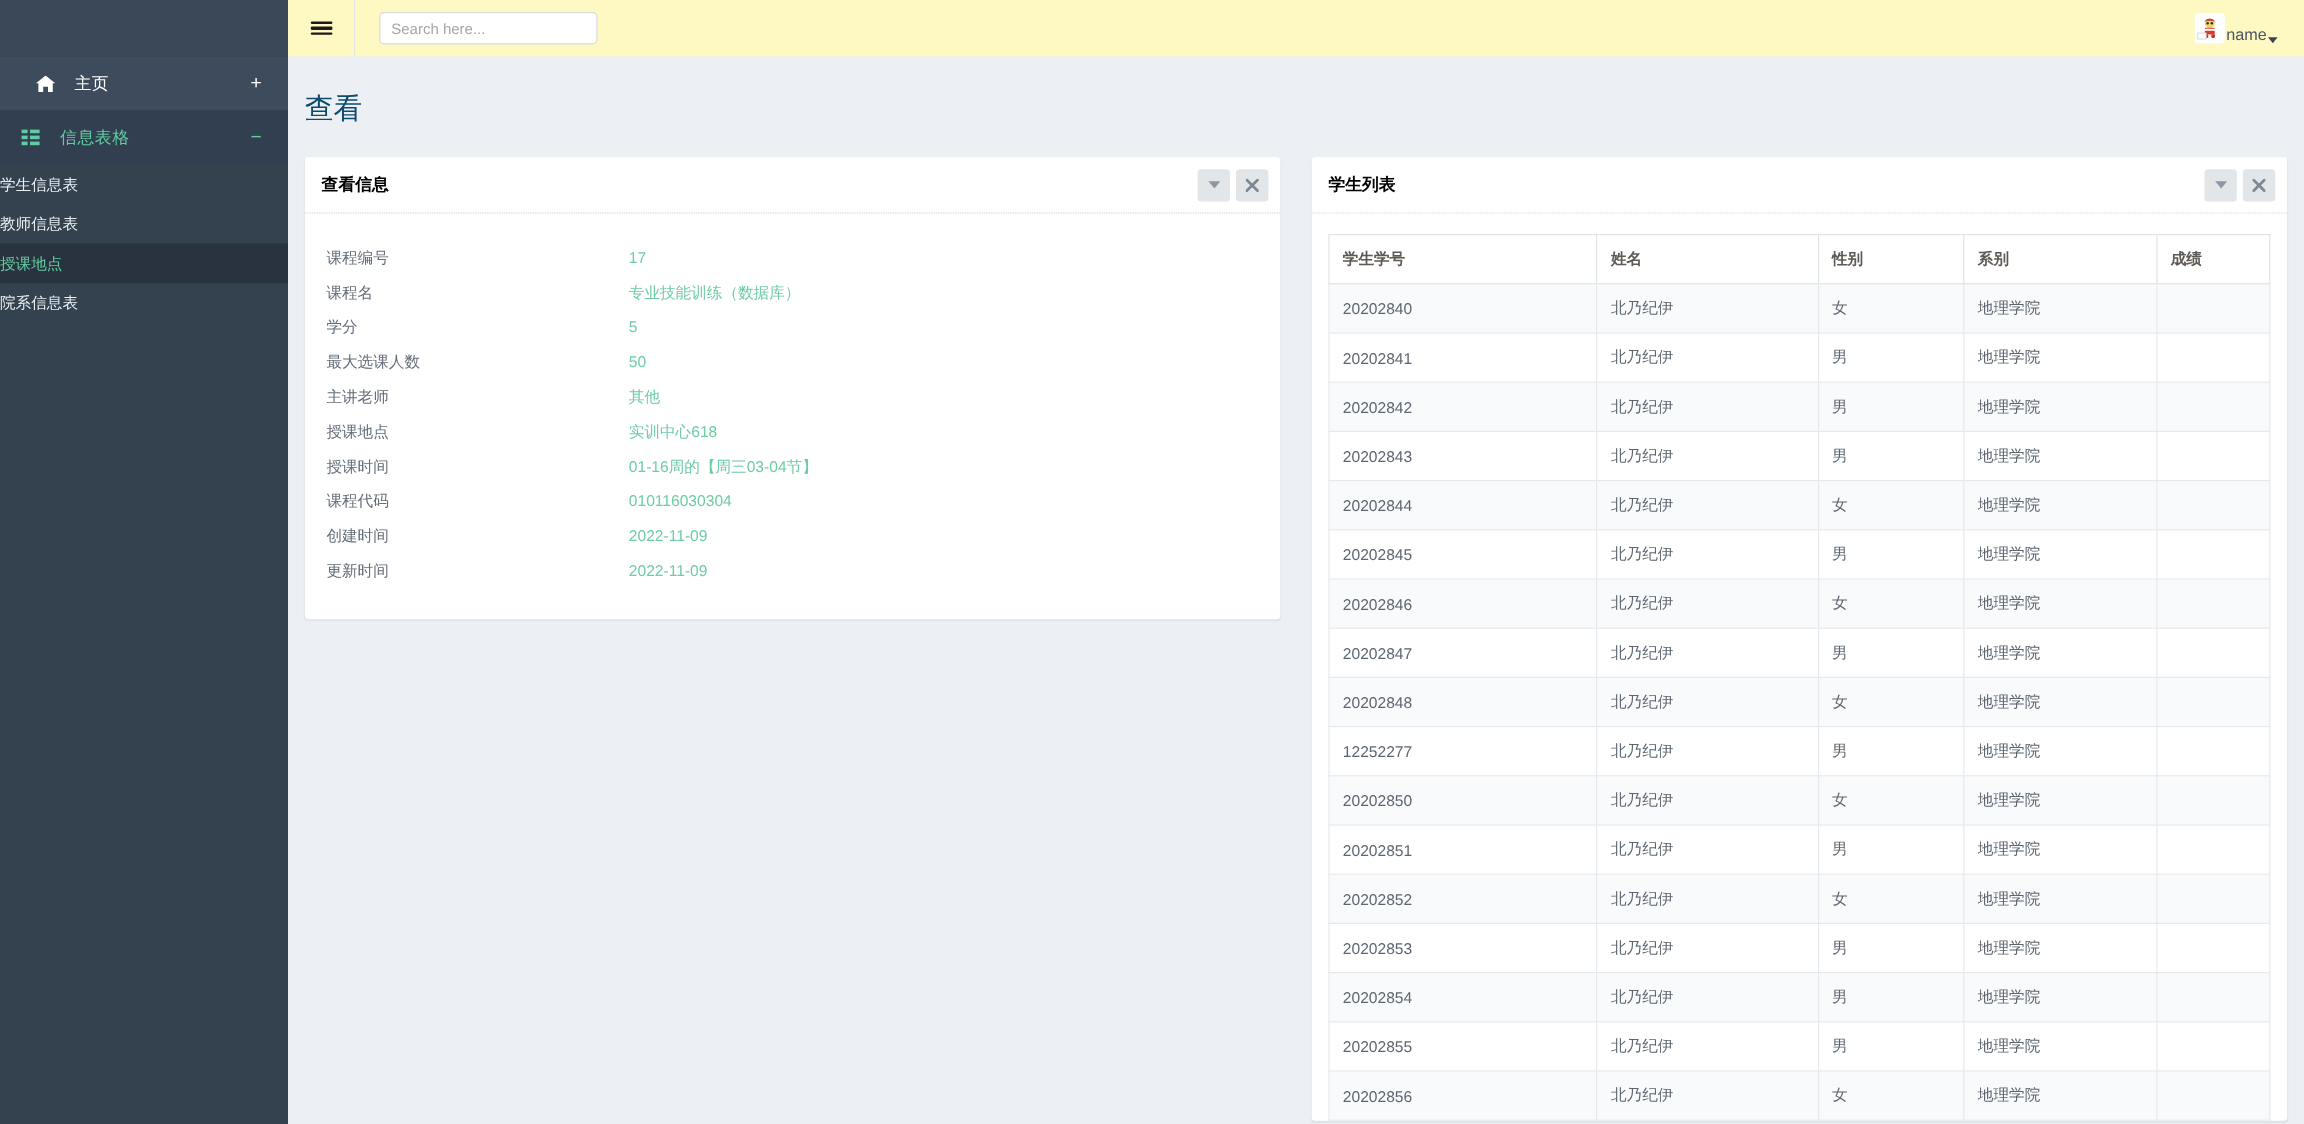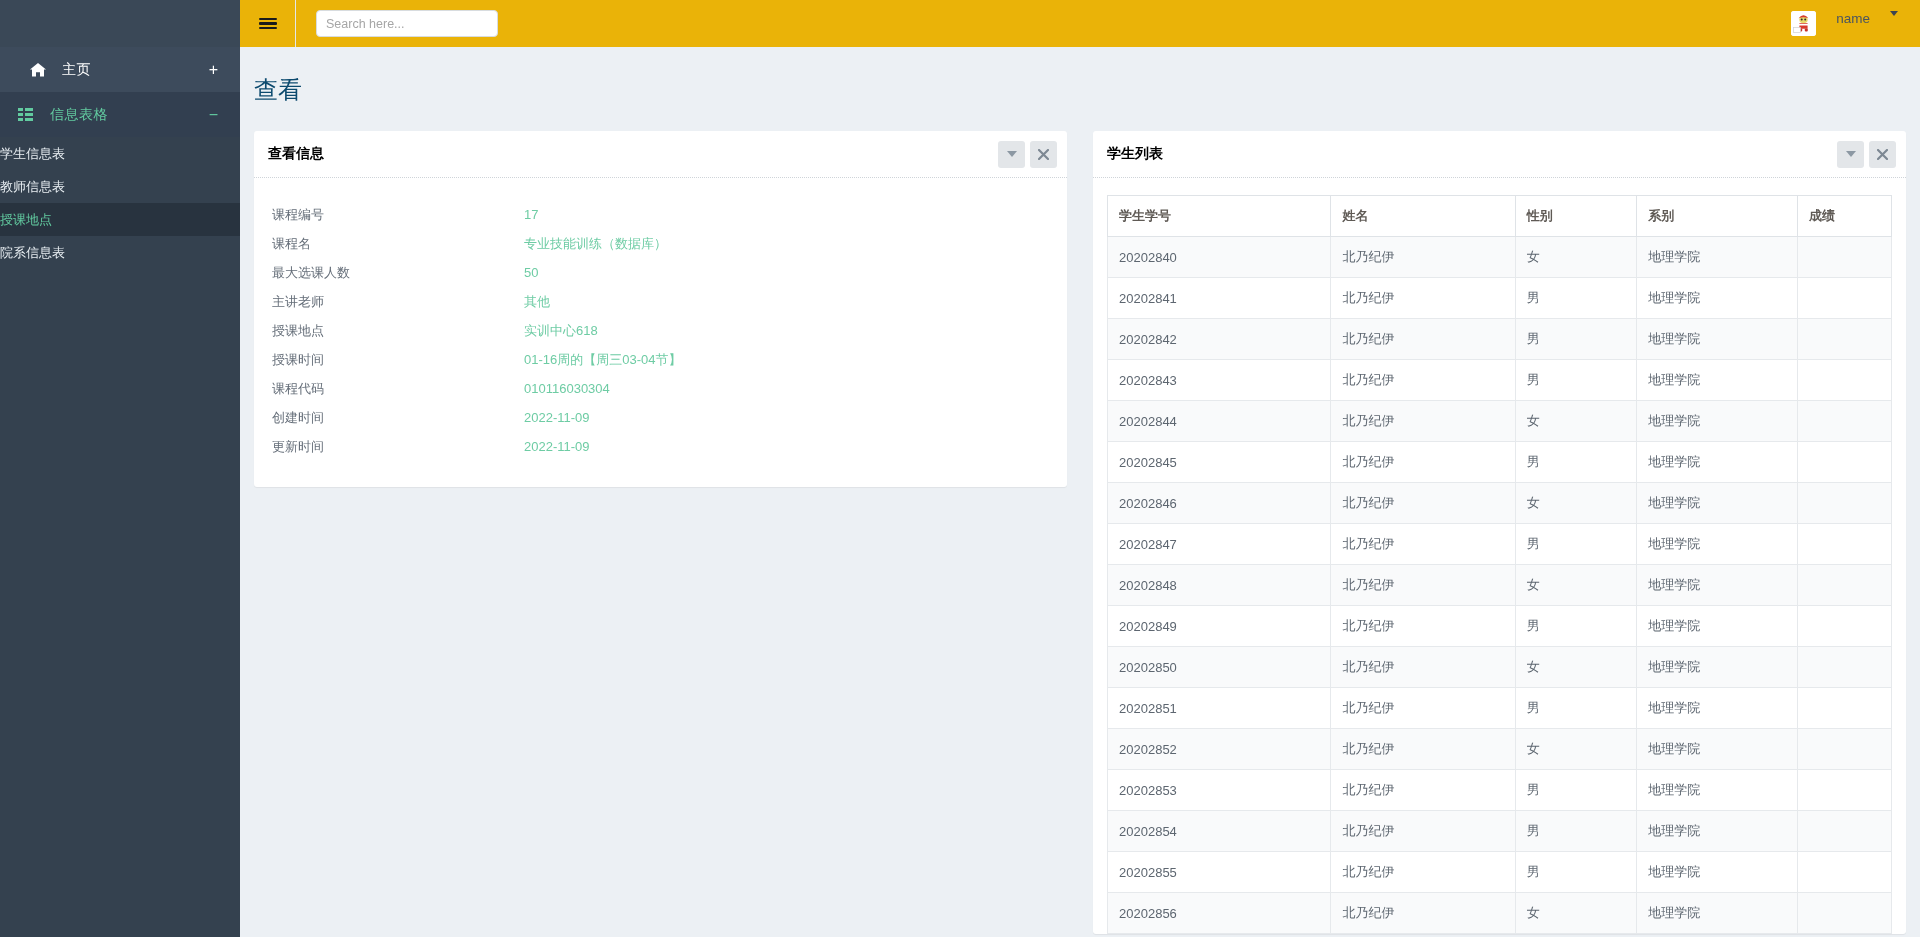--- a/index.html
+++ b/index.html
@@ -75,21 +75,21 @@
   .grid-ico i:nth-child(4) { left: 7px; top: 5px; width: 8px; height: 3px; }
   .grid-ico i:nth-child(5) { left: 0; top: 10px; width: 5px; height: 3px; }
   .grid-ico i:nth-child(6) { left: 7px; top: 10px; width: 8px; height: 3px; }
 
   
   .main { flex: 1; height: 937px; display: flex; flex-direction: column; background: #ecf0f4; }
 
   .topbar {
     height: 47px;
     min-height: 47px;
-    background: #eab308;
+    background: #fef9c3;
     display: flex;
     align-items: center;
     padding: 0 22px 0 0;
   }
   .hamburger {
     width: 56px;
     height: 47px;
     display: flex;
     align-items: center;
     justify-content: center;
@@ -106,21 +106,21 @@
     border-radius: 4px;
     padding: 0 9px;
     font-size: 12.5px;
     color: #555;
     font-family: "Liberation Sans", sans-serif;
     outline: none;
     background: #fff;
   }
   .search-input::placeholder { color: #a6a6a6; }
 
-  .topbar-right { margin-left: auto; display: flex; align-items: flex-start; gap: 20px; cursor: pointer; }
+  .topbar-right { margin-left: auto; display: flex; align-items: flex-end; gap: 1px; cursor: pointer; }
   .avatar {
     width: 25px; height: 25px; border-radius: 3px;
     background: #ffffff;
     position: relative; overflow: hidden;
   }
   .user-name { font-size: 13.5px; color: #4a5560; }
   .caret { width: 0; height: 0; border-left: 4px solid transparent; border-right: 4px solid transparent; border-top: 5px solid #3d4451; }
 
   .page-title {
     font-size: 24px;
@@ -308,20 +308,24 @@
           <div class="card-body">
             <div class="info-row">
               <span class="info-label">课程编号</span>
               <span class="info-value">17</span>
             </div>
             <div class="info-row">
               <span class="info-label">课程名</span>
               <span class="info-value">专业技能训练（数据库）</span>
             </div>
             <div class="info-row">
+              <span class="info-label">学分</span>
+              <span class="info-value">5</span>
+            </div>
+            <div class="info-row">
               <span class="info-label">最大选课人数</span>
               <span class="info-value">50</span>
             </div>
             <div class="info-row">
               <span class="info-label">主讲老师</span>
               <span class="info-value">其他</span>
             </div>
             <div class="info-row">
               <span class="info-label">授课地点</span>
               <span class="info-value">实训中心618</span>
@@ -437,21 +441,21 @@
                     <td></td>
                   </tr>
                   <tr>
                     <td class="link">20202848</td>
                     <td class="link">北乃纪伊</td>
                     <td>女</td>
                     <td>地理学院</td>
                     <td></td>
                   </tr>
                   <tr>
-                    <td class="link">20202849</td>
+                    <td class="link">12252277</td>
                     <td class="link">北乃纪伊</td>
                     <td>男</td>
                     <td>地理学院</td>
                     <td></td>
                   </tr>
                   <tr>
                     <td class="link">20202850</td>
                     <td class="link">北乃纪伊</td>
                     <td>女</td>
                     <td>地理学院</td>

